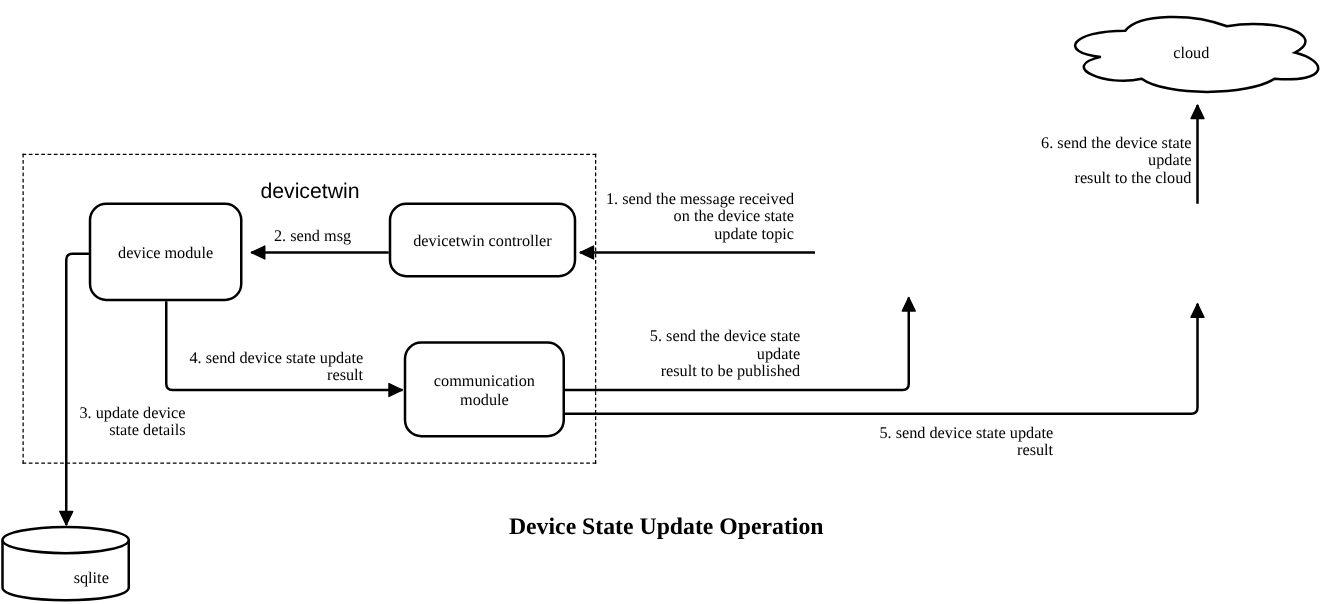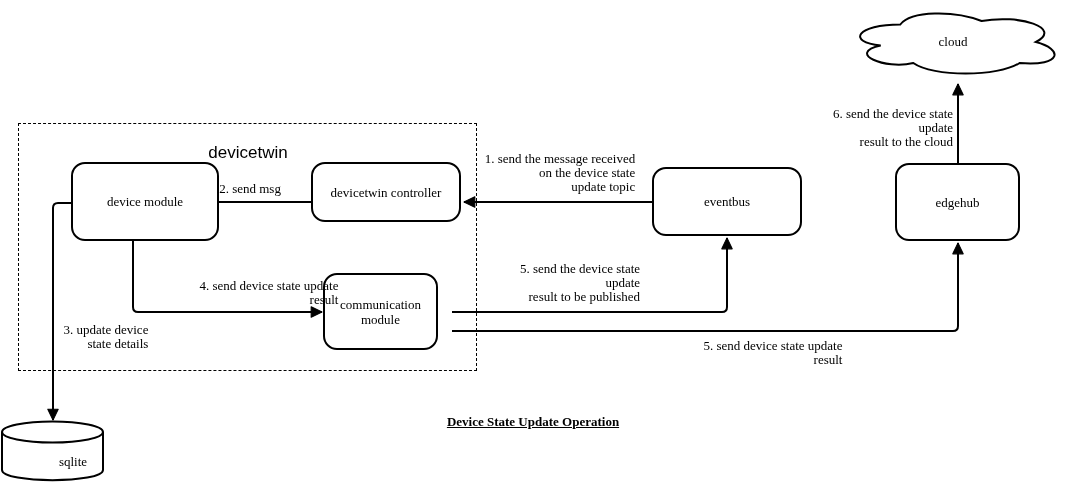--- a/index.html
+++ b/index.html
@@ -52,28 +52,27 @@
   .group-label {
     position: absolute;
     transform: translate(-50%, -50%);
     font-family: "Liberation Sans", sans-serif;
     font-size: 17px;
   }
   .diagram-title {
     position: absolute;
     transform: translate(-50%, -50%);
     font-weight: bold;
-    font-size: 13px;
+    font-size: 19px;
     white-space: nowrap;
-    text-decoration: underline;
   }
   
-  .n-device-module        { left: 71px;  top: 162px; width: 148px; height: 79px; }
+  .n-device-module        { left: 71px;  top: 162px; width: 123px; height: 79px; }
   .n-devicetwin-controller{ left: 311px; top: 162px; width: 150px; height: 60px; }
-  .n-communication-module { left: 323px; top: 273px; width: 115px; height: 77px; }
+  .n-communication-module { left: 323px; top: 273px; width: 129px; height: 77px; }
   .n-eventbus             { left: 652px; top: 167px; width: 150px; height: 69px; }
   .n-edgehub              { left: 895px; top: 163px; width: 125px; height: 78px; }
   .g-devicetwin           { left: 18px;  top: 123px; width: 459px; height: 248px; }
 </style>
 </head>
 <body>
 
 <div class="canvas">
 
   <div class="group g-devicetwin"></div>
@@ -113,39 +112,33 @@
 
   <div class="node n-device-module">
     <span>device module</span>
   </div>
   <div class="node n-devicetwin-controller">
     <span>devicetwin controller</span>
   </div>
   <div class="node n-communication-module">
     <span>communication module</span>
   </div>
-  <div class="node n-eventbus">
-    <span>eventbus</span>
-  </div>
-  <div class="node n-edgehub">
-    <span>edgehub</span>
-  </div>
 
   <div class="shape-label" style="left:953px; top:42px;">cloud</div>
   <div class="shape-label" style="left:53px; top:462px;margin-left:20px;">sqlite</div>
 
   <div class="group-label" style="left:248px; top:153px;">devicetwin</div>
 
   <div class="edge-label" style="left:560px; top:173px;">1. send the message received
 on the device state
 update topic</div>
   <div class="edge-label" style="left:250px; top:189px;">2. send msg</div>
   <div class="edge-label" style="left:106px; top:337px;">3. update device
 state details</div>
-  <div class="edge-label" style="left:221px; top:293px;margin-left:48px;">4. send device state update
+  <div class="edge-label" style="left:221px; top:293px;">4. send device state update
 result</div>
   <div class="edge-label" style="left:580px; top:283px;">5. send the device state
 update
 result to be published</div>
   <div class="edge-label" style="left:773px; top:353px;">5. send device state update
 result</div>
   <div class="edge-label" style="left:893px; top:128px;">6. send the device state
 update
 result to the cloud</div>
 

